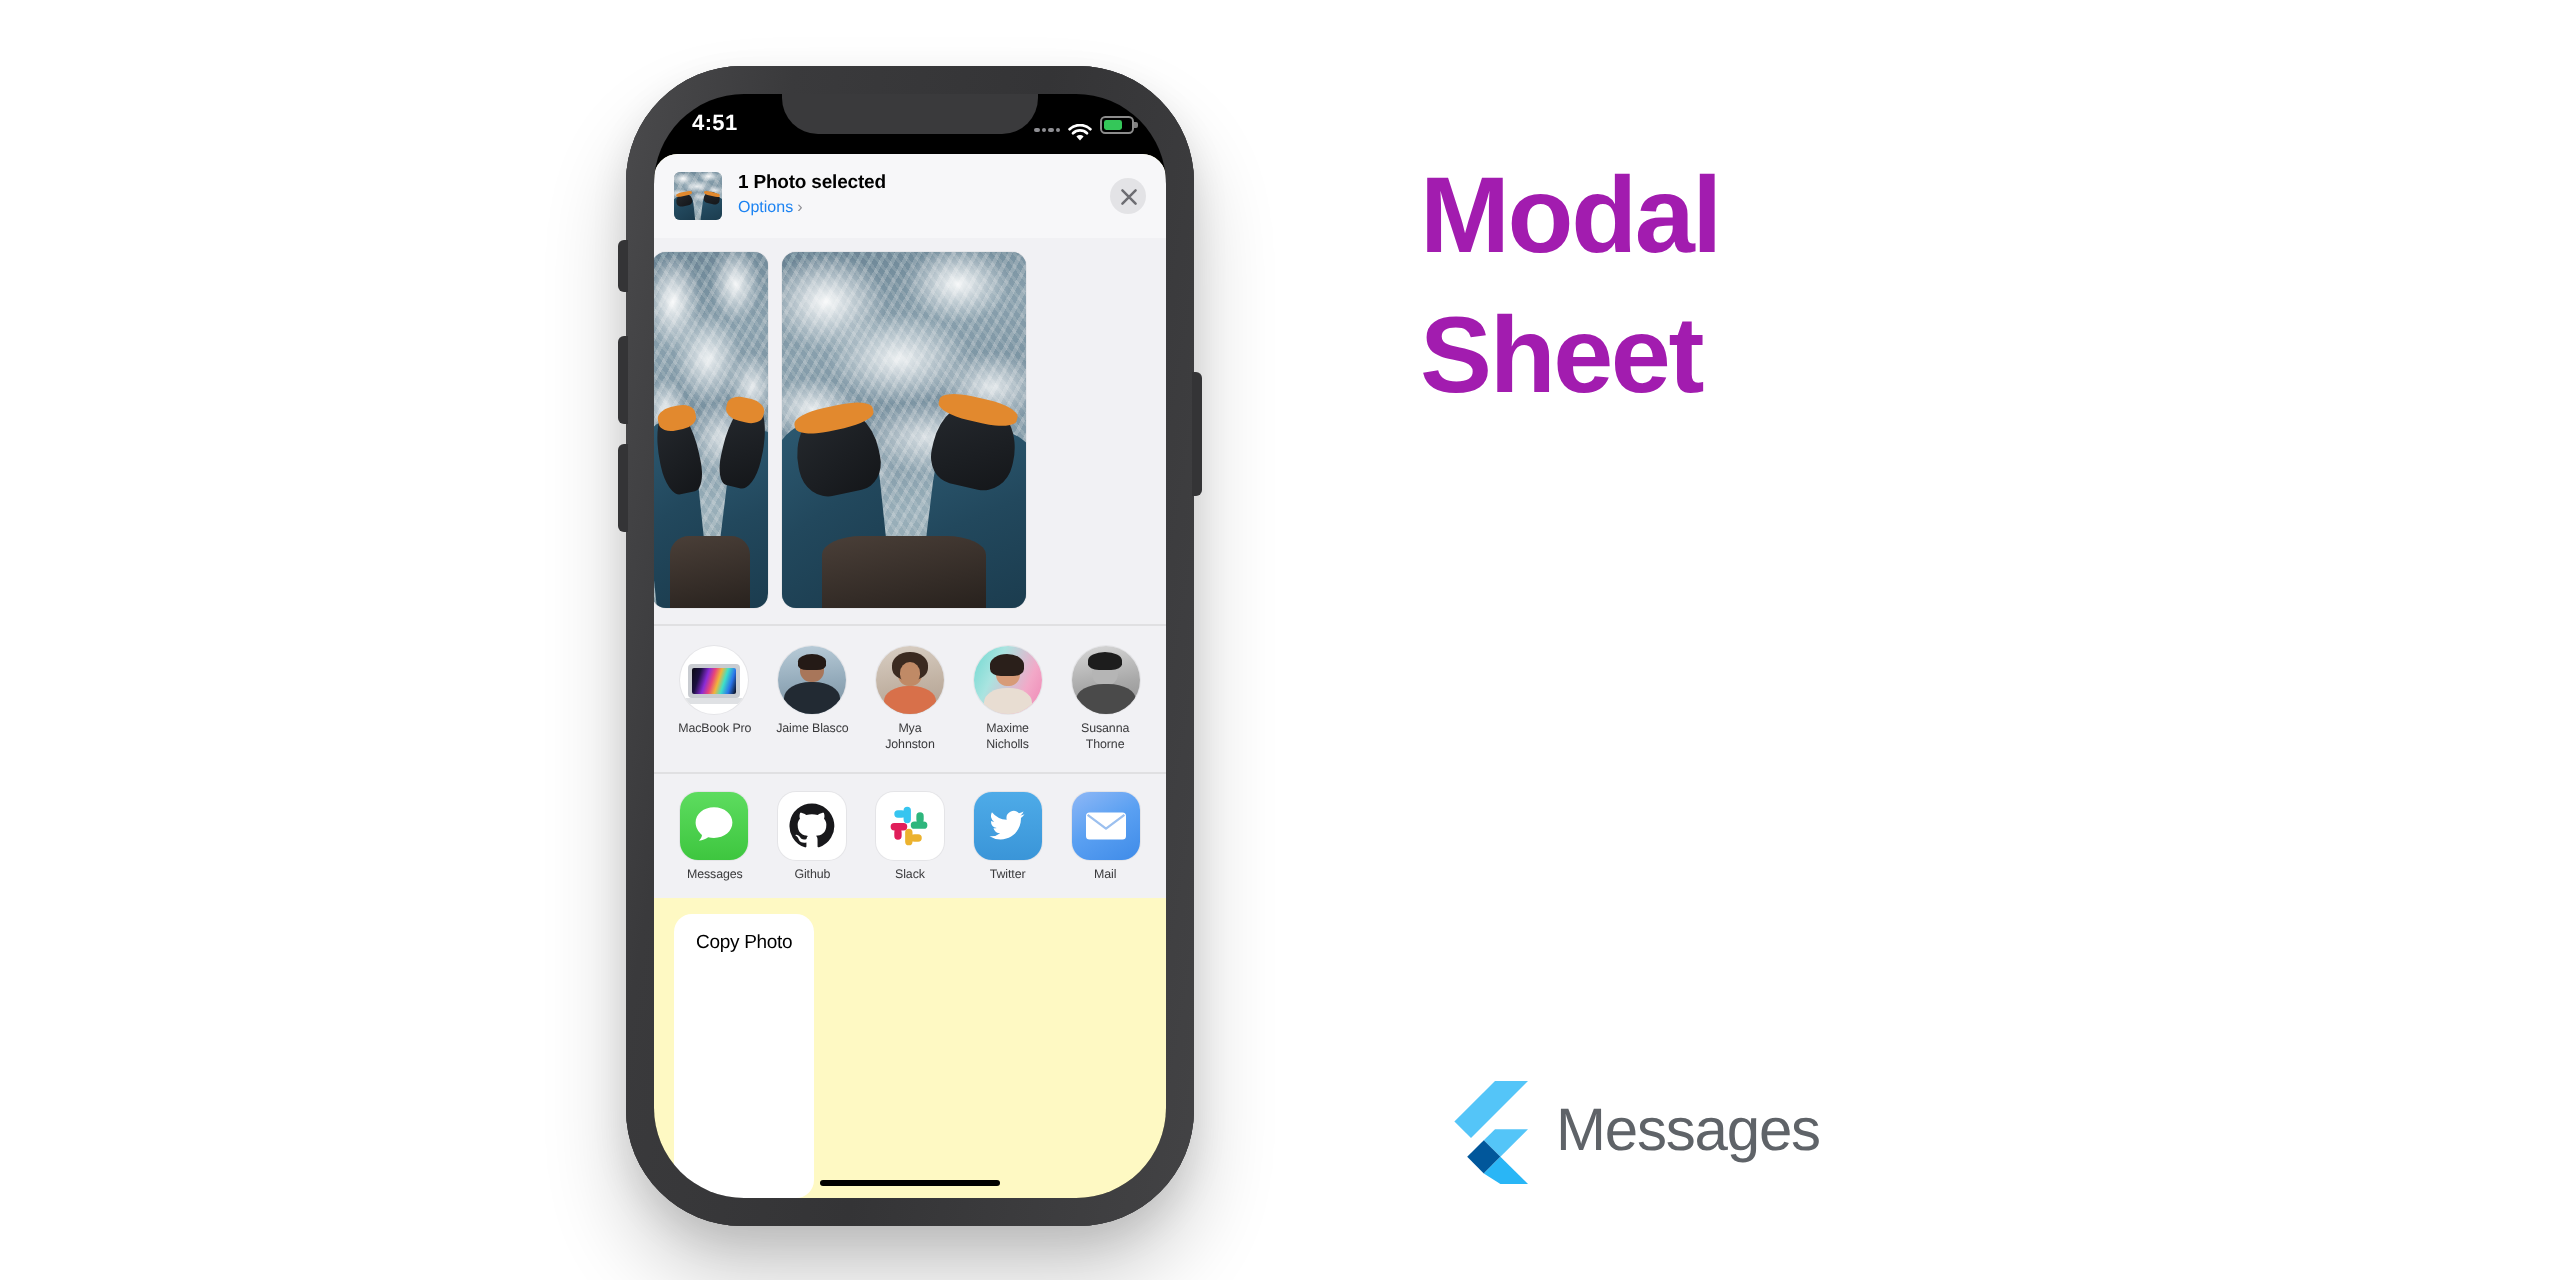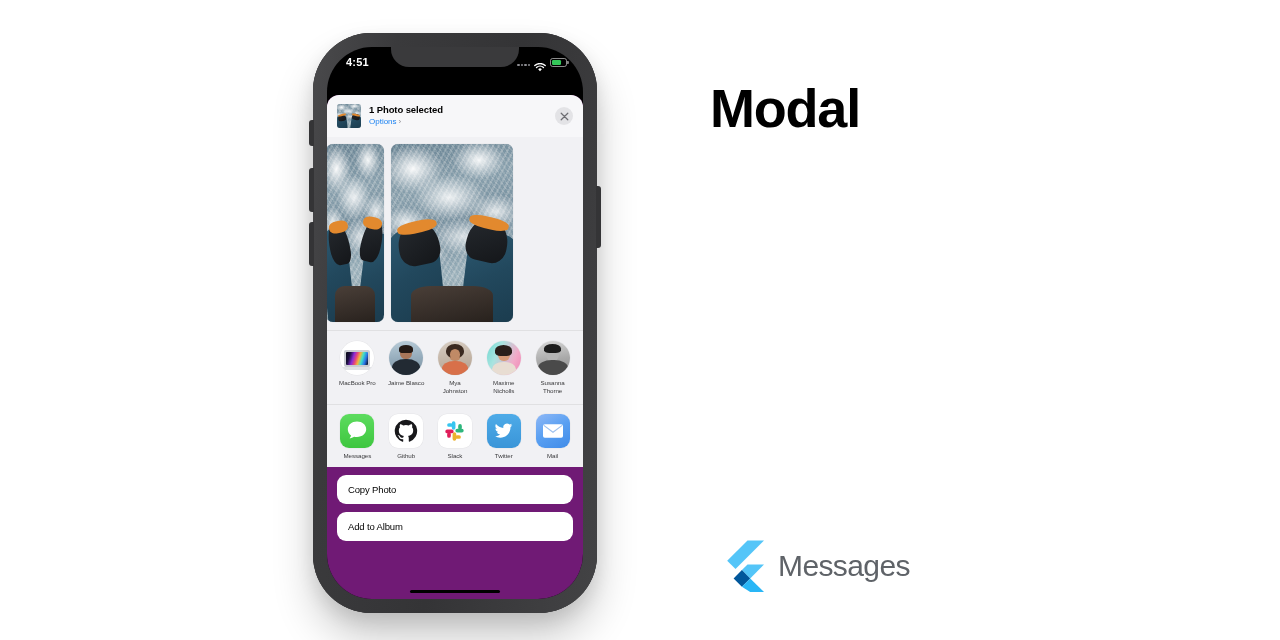--- a/index.html
+++ b/index.html
@@ -56,22 +56,22 @@
     position:relative;width:17px;height:9px;border:1px solid rgba(255,255,255,.55);
     border-radius:2.6px;box-sizing:border-box;
   }
   .batt i{position:absolute;left:1px;top:1px;bottom:1px;width:9px;background:#34c759;border-radius:1.2px;}
   .batt:after{content:"";position:absolute;right:-2.6px;top:2.6px;width:1.4px;height:3.2px;
     background:rgba(255,255,255,.5);border-radius:0 1px 1px 0;}
 
   
   .sheet{
     position:absolute;left:0;right:0;top:30px;bottom:0;
-    background:#701a75;border-radius:12px 12px 0 0;overflow:hidden;z-index:10;
-    display:flex;flex-direction:column;margin-top:18px;
+    background:#fef9c3;border-radius:12px 12px 0 0;overflow:hidden;z-index:10;
+    display:flex;flex-direction:column;
   }
 
   .sheet-header{
     background:#f7f7f9;display:flex;align-items:center;gap:8px;
     padding:9px 10px 9px 10px;flex:0 0 auto;
   }
   .hdr-thumb{
     width:24px;height:24px;border-radius:3px;flex:0 0 auto;overflow:hidden;position:relative;
     background:#b9c4cc;
   }
@@ -167,37 +167,37 @@
   .app-ico{width:34px;height:34px;border-radius:9px;overflow:hidden;position:relative;
     display:flex;align-items:center;justify-content:center;box-shadow:0 0 0 .5px rgba(0,0,0,.05);}
   .a-msg{background:linear-gradient(180deg,#5ddc5f 0%,#3ec63f 100%);}
   .a-git{background:#fff;}
   .a-slk{background:#fff;}
   .a-twt{background:linear-gradient(180deg,#4eabe8 0%,#3a95d8 100%);}
   .a-mail{background:linear-gradient(150deg,#8fb8f6 0%,#5aa0f2 48%,#3f8be8 100%);}
   .a-label{font-size:6.2px;color:#3a3a3c;text-align:center;letter-spacing:-.05px;}
 
   
-  .actions{padding:8px 10px 0 10px;flex:1 1 auto;display:flex;flex-direction:column;gap:8px;}
+  .actions{padding:8px 10px 0 10px;flex:1 1 auto;display:flex;flex-direction:row;gap:8px;}
   .act-group{background:#fff;border-radius:9px;overflow:hidden;}
   .act-item{
     padding:9px 11px;font-size:9.5px;color:#000;letter-spacing:-.15px;
     border-top:.5px solid #e4e4e6;
   }
   .act-item:first-child{border-top:none;}
 
   .home-ind{
     position:absolute;left:50%;transform:translateX(-50%);bottom:6px;
     width:90px;height:3.5px;background:#000;border-radius:3px;z-index:14;
   }
 
   
   .headline{
     position:absolute;left:710px;top:74px;width:440px;
-    font-size:54px;line-height:1.29;font-weight:bold;color:#000000;
+    font-size:54px;line-height:1.29;font-weight:bold;color:#a21caf;
     letter-spacing:-1.2px;
   }
   .headline span{display:block;}
 
   .flutter{position:absolute;left:722px;top:540px;display:flex;align-items:center;gap:14px;}
   .flutter-mark{width:42px;height:52px;}
   .flutter-word{font-size:30px;color:#5f6368;letter-spacing:-.6px;line-height:1;}
 </style>
 </head>
 <body>
@@ -403,31 +403,31 @@
           </div>
           <div class="a-label">Mail</div>
         </div>
       </div>
 
       <div class="actions">
         <div class="act-group">
           <div class="act-item">Copy Photo</div>
         </div>
         <div class="act-group">
-          <div class="act-item">Add to Album</div>
         </div>
       </div>
 
     </div>
 
     <div class="home-ind"></div>
   </div>
 
   <div class="headline">
     <span>Modal</span>
+    <span>Sheet</span>
   </div>
 
   <div class="flutter">
     <svg class="flutter-mark" viewBox="0 0 42 52">
       <path d="M25.5 0.5 L42 0.5 L13.5 29 L5.2 20.7 Z" fill="#54C5F8"></path>
       <path d="M25.5 24.6 L42 24.6 L28.2 38.4 L19.9 30.1 Z" fill="#54C5F8"></path>
       <path d="M19.9 30.1 L28.2 38.4 L19.9 46.7 L11.6 38.4 Z" fill="#01579B"></path>
       <path d="M19.9 46.7 L28.2 38.4 L42 52 L28.2 52 Z" fill="#29B6F6"></path>
     </svg>
     <div class="flutter-word">Messages</div>

